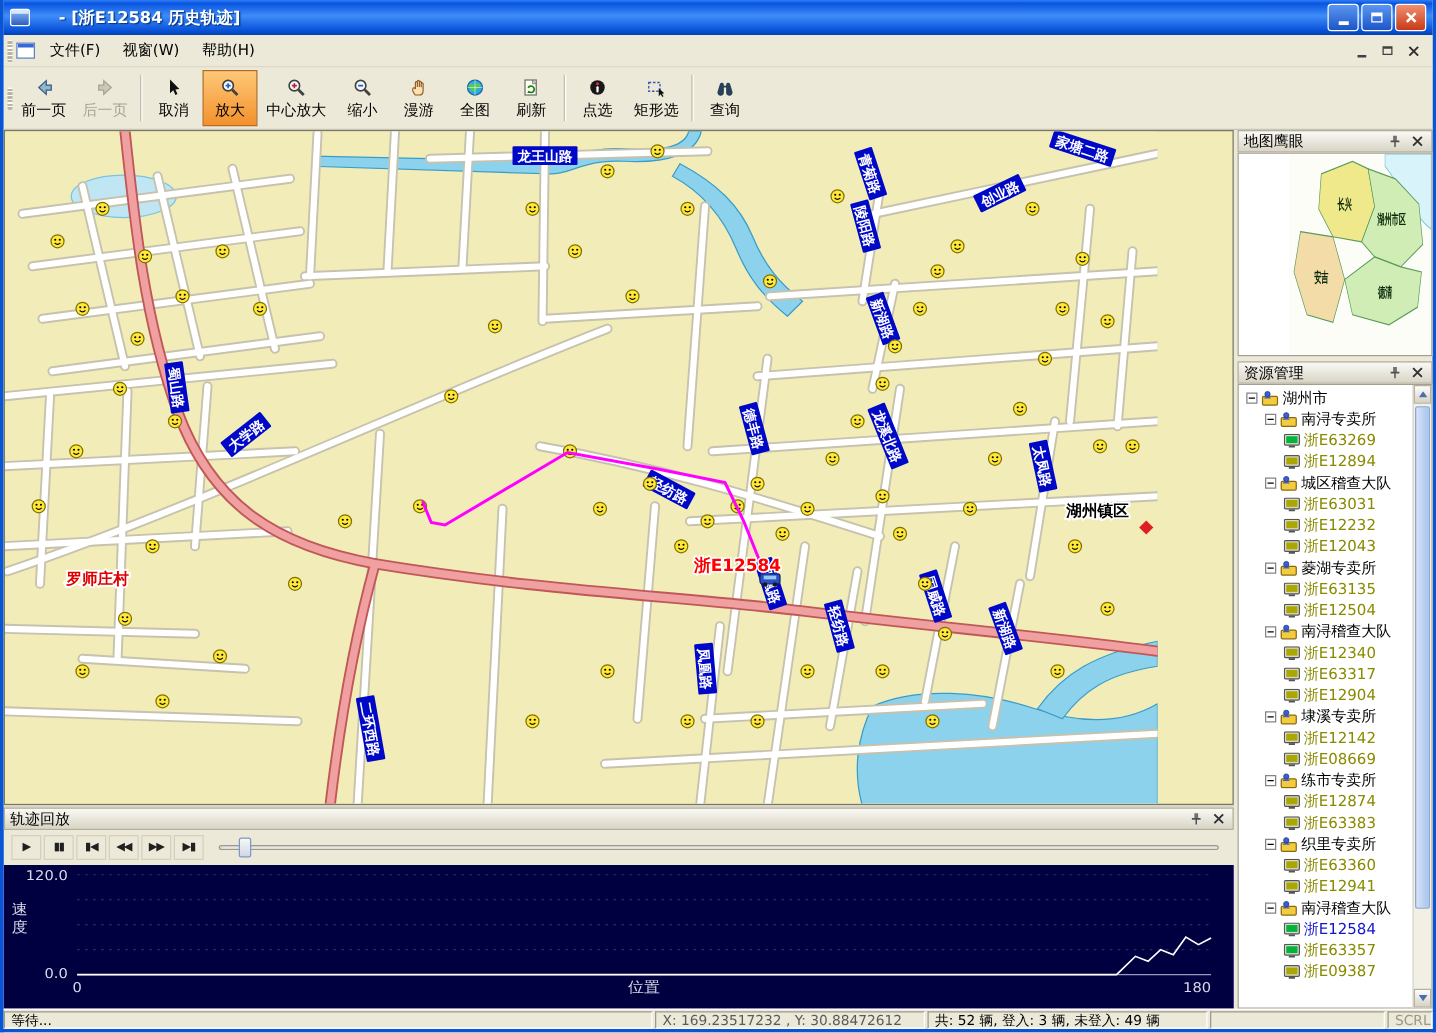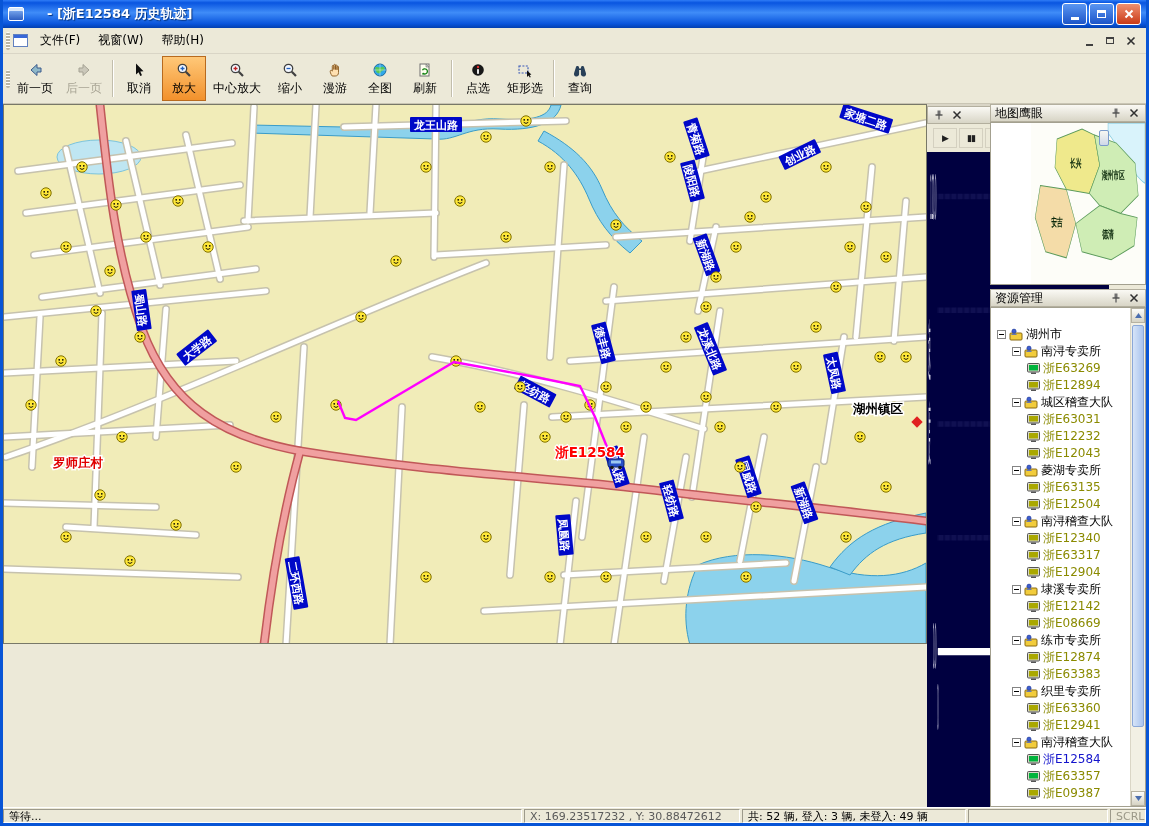--- a/index.html
+++ b/index.html
@@ -42,21 +42,21 @@
   .tb-btn { min-width:44px; padding:2px 5px 1px; display:flex; flex-direction:column; align-items:center;
     justify-content:center; gap:1px; color:#000; border:1px solid transparent; }
   .tb-btn .ic { width:20px; height:18px; display:flex; align-items:center; justify-content:center; }
   .tb-btn .lab { font-size:12px; white-space:nowrap; }
   .tb-btn.active { background:linear-gradient(#FFC878,#F2912C); border:1px solid #B86A1E; }
   .tb-btn.disabled .lab { color:#A8A494; }
   .tb-sep { width:1px; background:#C2BEAC; margin:4px 3px; box-shadow:1px 0 0 #fff; }
 
   
   .main { flex:1; display:flex; min-height:0; }
-  .left-col { width:984px; flex:none; display:flex; min-height:0; }
+  .left-col { width:984px; flex:none; display:flex; flex-direction:column; min-height:0; }
   .map-area { height:540px; flex:none; border:1px solid #787868; background:#F1ECB8; overflow:hidden; }
   .map-area svg { display:block; }
 
   
   .replay-panel { flex:1; display:flex; flex-direction:column; min-height:0; border-top:2px solid #D9D5C6; }
   .panel-header { height:18px; flex:none; display:flex; align-items:center; gap:4px; padding:0 4px;
     background:linear-gradient(#FAF9F4,#D8D5C6); border:1px solid #B3AF9E; font-size:12px; }
   .panel-header .ph-title { flex:1; white-space:nowrap; }
   .ph-btn { width:14px; height:14px; display:flex; align-items:center; justify-content:center; }
   .controls-row { height:28px; flex:none; display:flex; align-items:center; gap:2px; padding:0 6px; }
@@ -71,21 +71,21 @@
   .chart-wrap svg { display:block; width:100%; height:100%; }
 
   
   .right-col { flex:1; display:flex; flex-direction:column; min-height:0; padding-left:3px; }
   .dock-panel { display:flex; flex-direction:column; min-height:0; }
   .eagle-panel { height:181px; flex:none; margin-bottom:4px; }
   .eagle-body { flex:1; background:#fff; border:1px solid #A3A08F; overflow:hidden;padding-left:40px; }
   .eagle-body svg { display:block; width:100%; height:100%; }
   .resource-panel { flex:1; }
   .tree-wrap { flex:1; display:flex; min-height:0; background:#fff; border:1px solid #A3A08F; }
-  .tree { flex:1; overflow:hidden; padding:18px 0 0 2px; }
+  .tree { flex:1; overflow:hidden; padding:2px 0 0 2px; }
   .tree-row { height:17px; display:flex; align-items:center; white-space:nowrap; }
   .expander { width:9px; height:9px; flex:none; border:1px solid #848484; background:#fff;
     display:inline-flex; align-items:center; justify-content:center; margin-right:3px; }
   .expander .minus { width:5px; height:1px; background:#000; }
   .tree-ic { flex:none; margin-right:3px; display:inline-flex; }
   .tree-label { font-size:12px; }
   .tree-label.org, .tree-label.root { color:#000; }
   .tree-label.offline, .tree-label.online { color:#8A8A00; }
   .tree-label.selected { color:#1414CC; }
   .scrollbar { width:15px; flex:none; background:#F2F0E4; border-left:1px solid #DAD6C6;
@@ -904,20 +904,21 @@
                 <rect x="3" y="1.5" width="10" height="3" fill="#9CC8F0"></rect>
                 <circle cx="4" cy="8.5" r="1.8" fill="#181818"></circle>
                 <circle cx="12" cy="8.5" r="1.8" fill="#181818"></circle>
               </g>
             </g>
         </svg>
       </div>
 
       <div class="replay-panel">
         <div class="panel-header">
+          <span class="ph-title">轨迹回放</span>
           <span class="ph-btn">
               <svg width="12" height="12" viewBox="0 0 12 12">
                 <path d="M4.5 1.5 h3 v4.5 h-3 z" fill="#707070"></path>
                 <path d="M2.5 6 h7" stroke="#505050" stroke-width="1.4"></path>
                 <path d="M6 6 v4.5" stroke="#505050" stroke-width="1.2"></path>
               </svg>
             </span>
           <span class="ph-btn">
               <svg width="10" height="10" viewBox="0 0 10 10">
                 <path d="M1.5 1.5 L8.5 8.5 M8.5 1.5 L1.5 8.5" stroke="#303030" stroke-width="1.5"></path>

